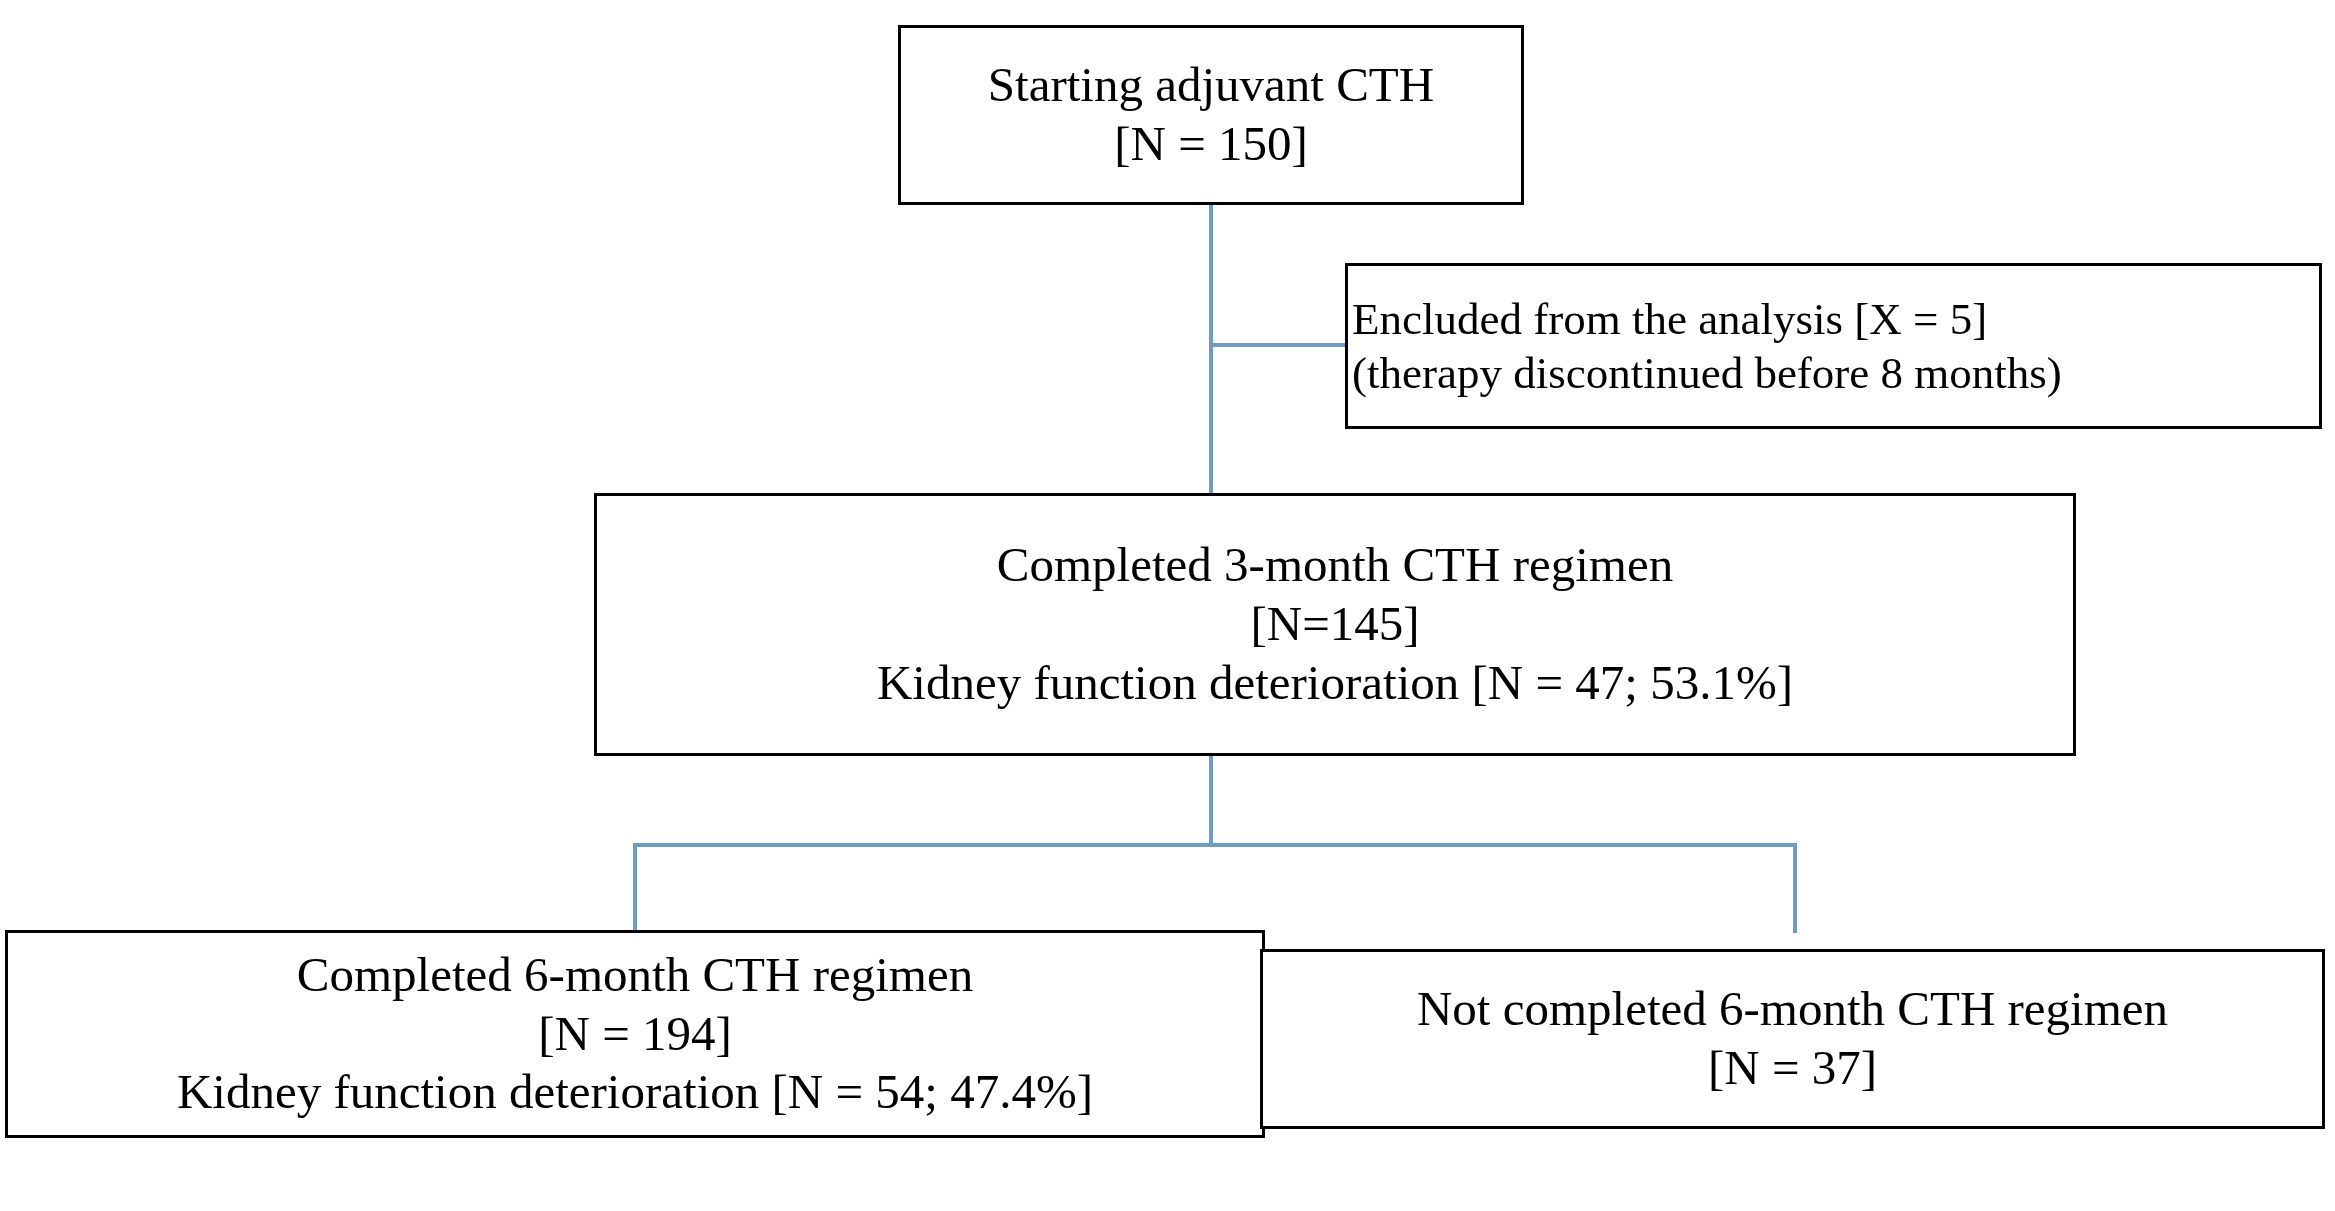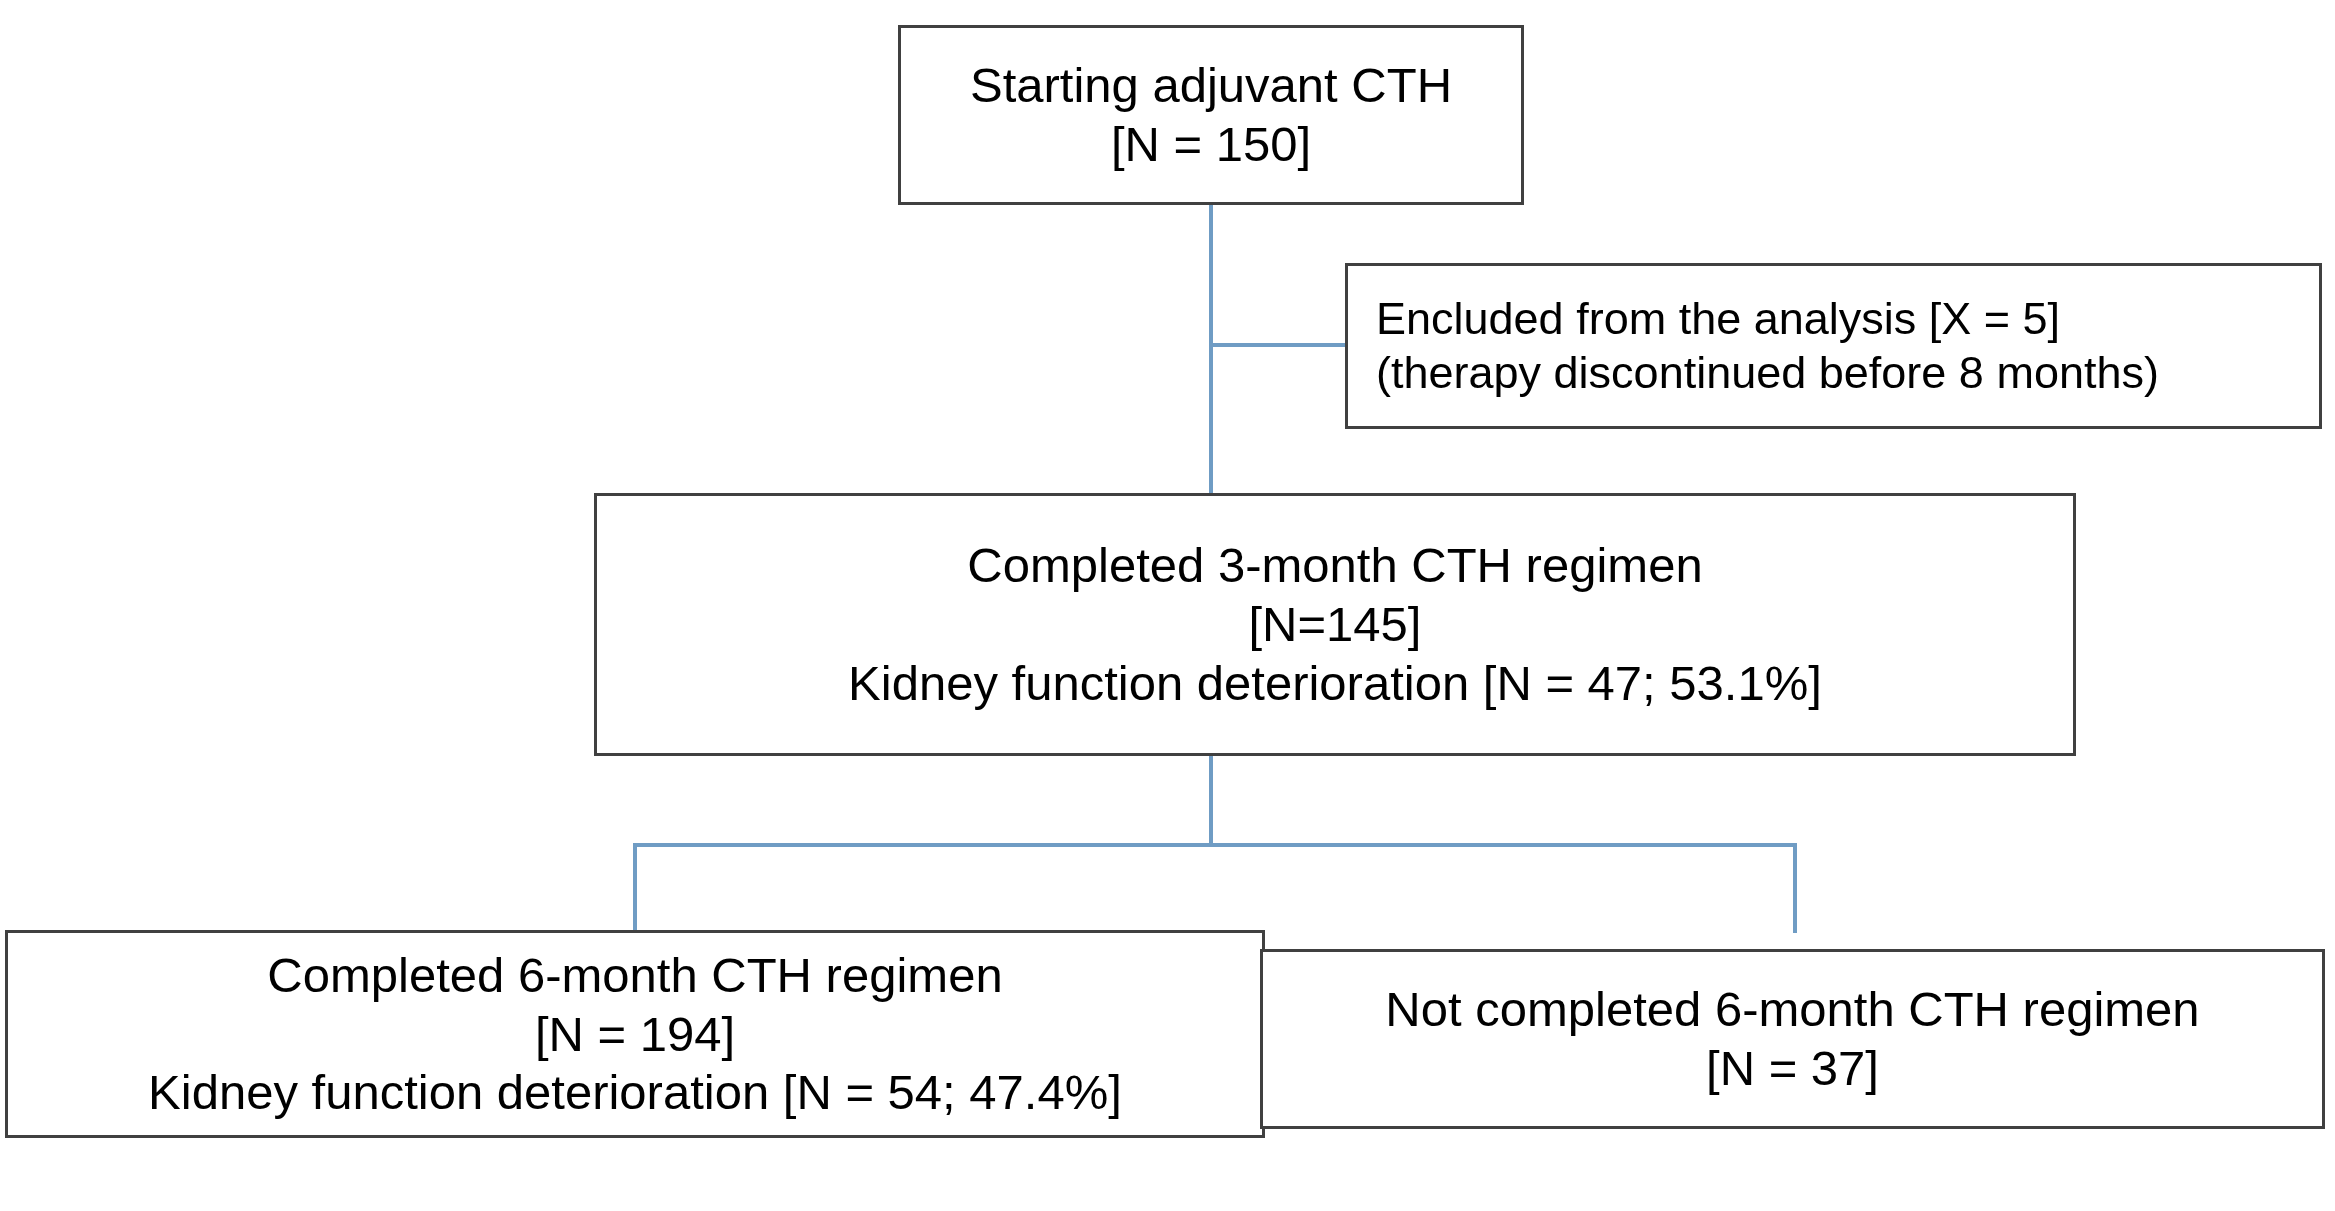--- a/index.html
+++ b/index.html
@@ -11,37 +11,38 @@
     position: relative;
     width: 2335px;
     height: 1211px;
     background: #ffffff;
     font-family: "Liberation Sans", sans-serif;
     overflow: hidden;
   }
   .node {
     position: absolute;
     box-sizing: border-box;
-    border: 3px solid #404040;
+    border: 3px solid #000000;
     background: #ffffff;
     display: flex;
     flex-direction: column;
     align-items: center;
     justify-content: center;
     color: #000000;
     line-height: 1.20;
     z-index: 3;
+    font-family: Liberation Serif, serif;
   }
   .node .line {
     display: block;
     white-space: nowrap;
   }
   .node.align-left {
     align-items: flex-start;
-    padding-left: 28px;
+    padding-left: 4px;
   }
   
   #node-start {
     left: 898px;  top: 25px;   width: 626px;  height: 180px;
     font-size: 49px;
   }
   #node-excluded {
     left: 1345px; top: 263px;  width: 977px;  height: 166px;
     font-size: 45px;
   }

